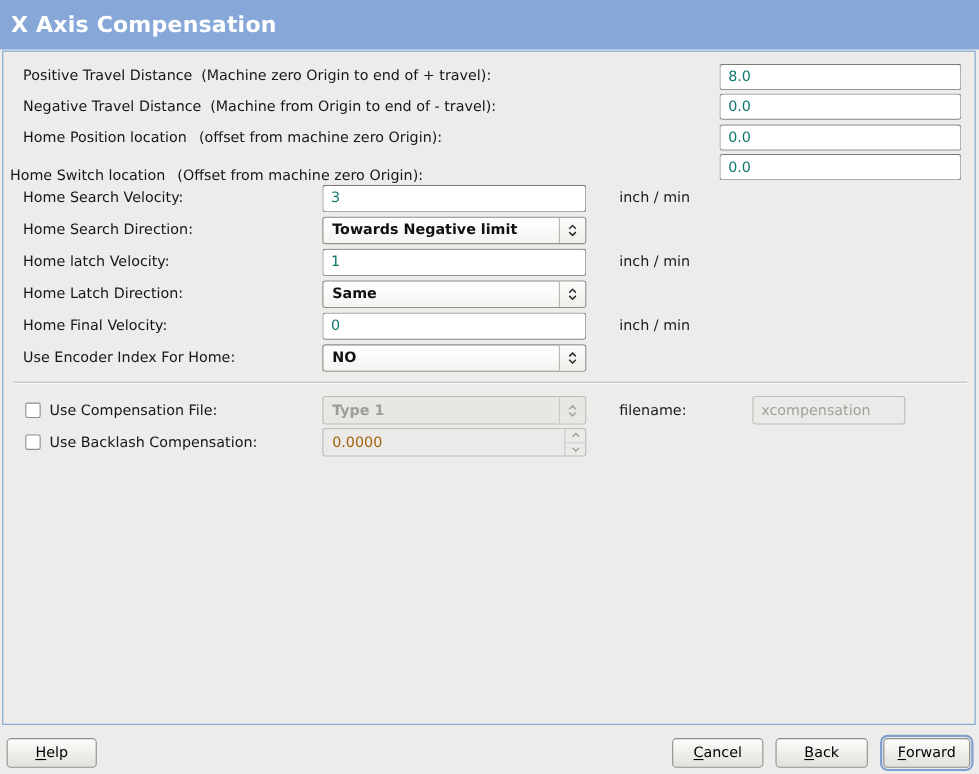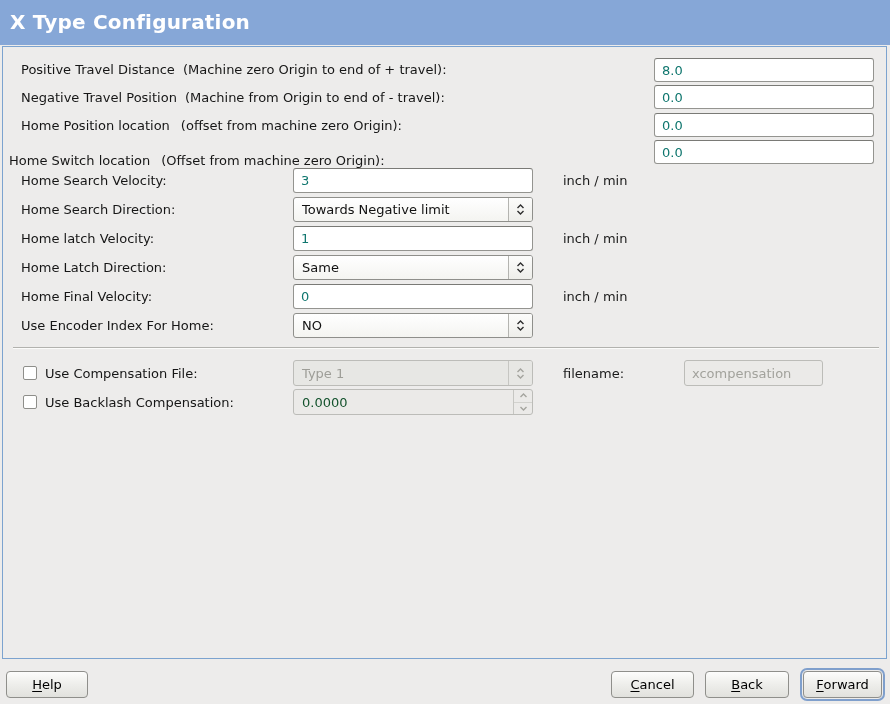--- a/index.html
+++ b/index.html
@@ -47,40 +47,40 @@
 
   
   .combo {
     display:flex; align-items:stretch;
     background:linear-gradient(#ffffff,#f4f4f1);
     border:1px solid #8f8f8b; border-radius:3px;
     cursor:default; overflow:hidden;
   }
   .combo .combo-text {
     flex:1; padding:0 8px; display:flex; align-items:center;
-    white-space:nowrap; overflow:hidden; color:#111;
+    white-space:nowrap; overflow:hidden; color:#111;font-weight:bold;
   }
   .combo .stepper {
     width:24px; border-left:1px solid #b4b4b0;
     display:flex; flex-direction:column; align-items:center; justify-content:center;
     gap:1px; color:#2e2e2e; background:linear-gradient(#fcfcfb,#eeeeea);
   }
   .combo.disabled {
     background:#e7e7e4; border-color:#bcbcb8;
   }
   .combo.disabled .combo-text { color:#9e9e98; }
   .combo.disabled .stepper { color:#a4a49e; background:#e7e7e4; border-left-color:#c6c6c2; }
 
   
   .spin {
     display:flex; align-items:stretch;
     background:#ebeae8; border:1px solid #bcbcb8; border-radius:3px; overflow:hidden;
   }
   .spin .spin-text {
-    flex:1; padding:0 8px; display:flex; align-items:center; color:#14532d;
+    flex:1; padding:0 8px; display:flex; align-items:center; color:#a16207;
   }
   .spin .spin-btns {
     width:19px; border-left:1px solid #c6c6c2;
     display:flex; flex-direction:column;
   }
   .spin .spin-btn {
     flex:1; display:flex; align-items:center; justify-content:center; color:#a4a49e;
   }
   .spin .spin-btn.up { border-bottom:1px solid #d2d2ce; }
 
@@ -113,33 +113,33 @@
 
   .flexrow { display:flex; align-items:center; }
   svg { display:block; }
 </style>
 </head>
 <body>
 
 <div class="window">
 
   <div class="titlebar">
-    <div class="title">X Type Configuration</div>
+    <div class="title">X Axis Compensation</div>
   </div>
 
   <div class="frame">
 
     <div class="abs flexrow" style="left:18px; top:10px; height:24px;">
       <span class="row-label">Positive Travel Distance</span>
       <span class="row-label hint">(Machine zero Origin to end of + travel):</span>
     </div>
     <input class="entry abs" style="left: 651px; top: 11px; width: 220px; height: 24px;" type="text" value="8.0">
 
     <div class="abs flexrow" style="left:18px; top:38px; height:24px;">
-      <span class="row-label">Negative Travel Position</span>
+      <span class="row-label">Negative Travel Distance</span>
       <span class="row-label hint">(Machine from Origin to end of - travel):</span>
     </div>
     <input class="entry abs" style="left: 651px; top: 38px; width: 220px; height: 24px;" type="text" value="0.0">
 
     <div class="abs flexrow" style="left:18px; top:66px; height:24px;">
       <span class="row-label">Home Position location</span>
       <span class="row-label hint" style="margin-left:11px;">(offset from machine zero Origin):</span>
     </div>
     <input class="entry abs" style="left: 651px; top: 66px; width: 220px; height: 24px;" type="text" value="0.0">
 

